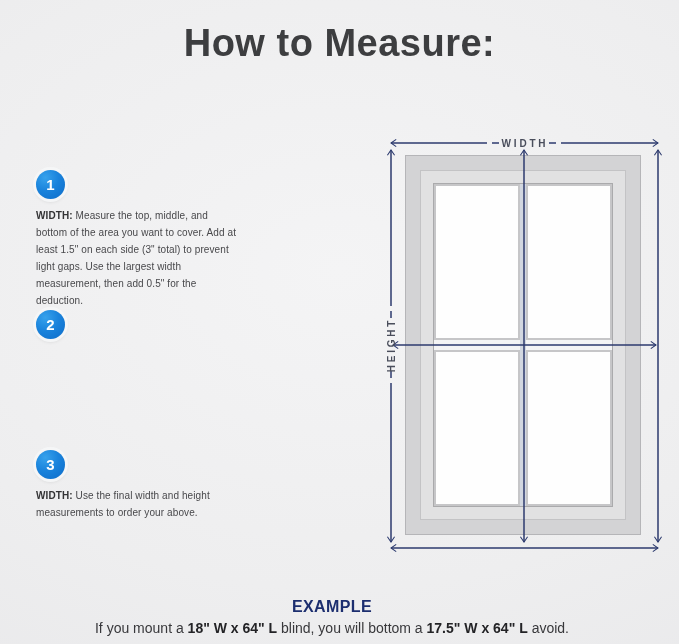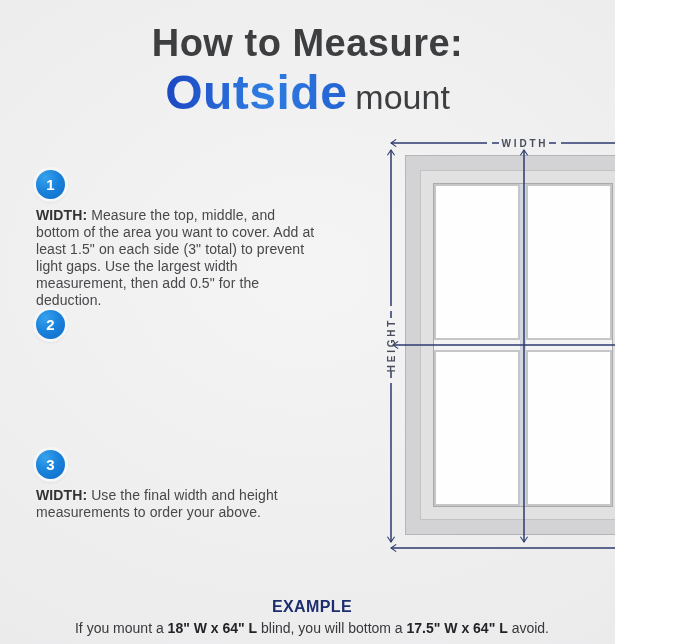--- a/index.html
+++ b/index.html
@@ -1,18 +1,18 @@
 <!DOCTYPE html>
 <html><head>
 <meta charset="utf-8">
 <style>
   html,body{margin:0;padding:0;}
   .canvas{
     position:relative;
-    width:615px;height:644px;
+    width:679px;height:644px;
     overflow:hidden;
     background:radial-gradient(120% 90% at 50% 42%, #f4f4f5 0%, #eeeeef 55%, #e7e7e9 100%);
     font-family:"Liberation Sans", sans-serif;
     color:#3d3e40;
   }
 
   
   .title{position:absolute;top:24px;left:0;width:100%;text-align:center;line-height:1;}
   .title .t1{font-size:38px;font-weight:700;letter-spacing:.5px;color:#3d3e40;}
   .title .t2{margin-top:7px;}
@@ -29,21 +29,21 @@
   .step{height:140px;}
   .badge{
     width:29px;height:29px;border-radius:50%;
     background:radial-gradient(circle at 32% 26%, #37a2ec 0%, #1a83dc 45%, #0d6cc9 100%);
     box-shadow:0 0 0 3px #f5f6f7, 0 2px 4px rgba(0,0,0,.18);
     color:#fff;font-size:15px;font-weight:700;
     display:flex;align-items:center;justify-content:center;
     margin-bottom:8px;
   }
   .step-body{
-    margin:0;font-size:14px;line-height:17px;color:#48484b;
+    margin:0;font-size:10px;line-height:17px;color:#48484b;
     white-space:pre-line;letter-spacing:.1px;
   }
   .step-body .lead{font-weight:700;color:#333335;}
 
   
   .window{
     position:absolute;left:405px;top:155px;width:236px;height:380px;
     background:#d3d3d5;border:1px solid #b5b5b8;box-sizing:border-box;
   }
   .win-inner{
@@ -62,35 +62,32 @@
   .rail{background:#f4f4f5;}
 
   
   .overlay{position:absolute;left:0;top:0;width:679px;height:644px;pointer-events:none;}
   .dim-label{
     font-family:"Liberation Sans", sans-serif;
     font-size:10px;font-weight:700;letter-spacing:2.8px;fill:#4a4e5c;
   }
 
   
-  .example{position:absolute;left:0;bottom:8px;width:624px;text-align:center;}
+  .example{position:absolute;left:0;bottom:8px;width:624px;text-align:center;padding-left:20px;}
   .example .heading{font-size:16px;font-weight:700;letter-spacing:.4px;color:#1c2e6f;margin-bottom:4px;}
   .example .line{font-size:14px;color:#38383b;}
   .example .seg-bold{font-weight:700;color:#232326;}
 </style>
 </head>
 <body>
 
 <div class="canvas">
 
   <header class="title">
     <div class="t1">How to Measure:</div>
-    <div class="t2">
-      <span class="accent">Outside</span><span class="suffix">mount</span>
-    </div>
   </header>
 
   <section class="steps">
     <div class="step">
       <div class="badge">
         <span>1</span>
       </div>
       <p class="step-body"><strong class="lead">WIDTH:</strong><span> Measure the top, middle, and
 bottom of the area you want to cover. Add at
 least 1.5" on each side (3" total) to prevent

